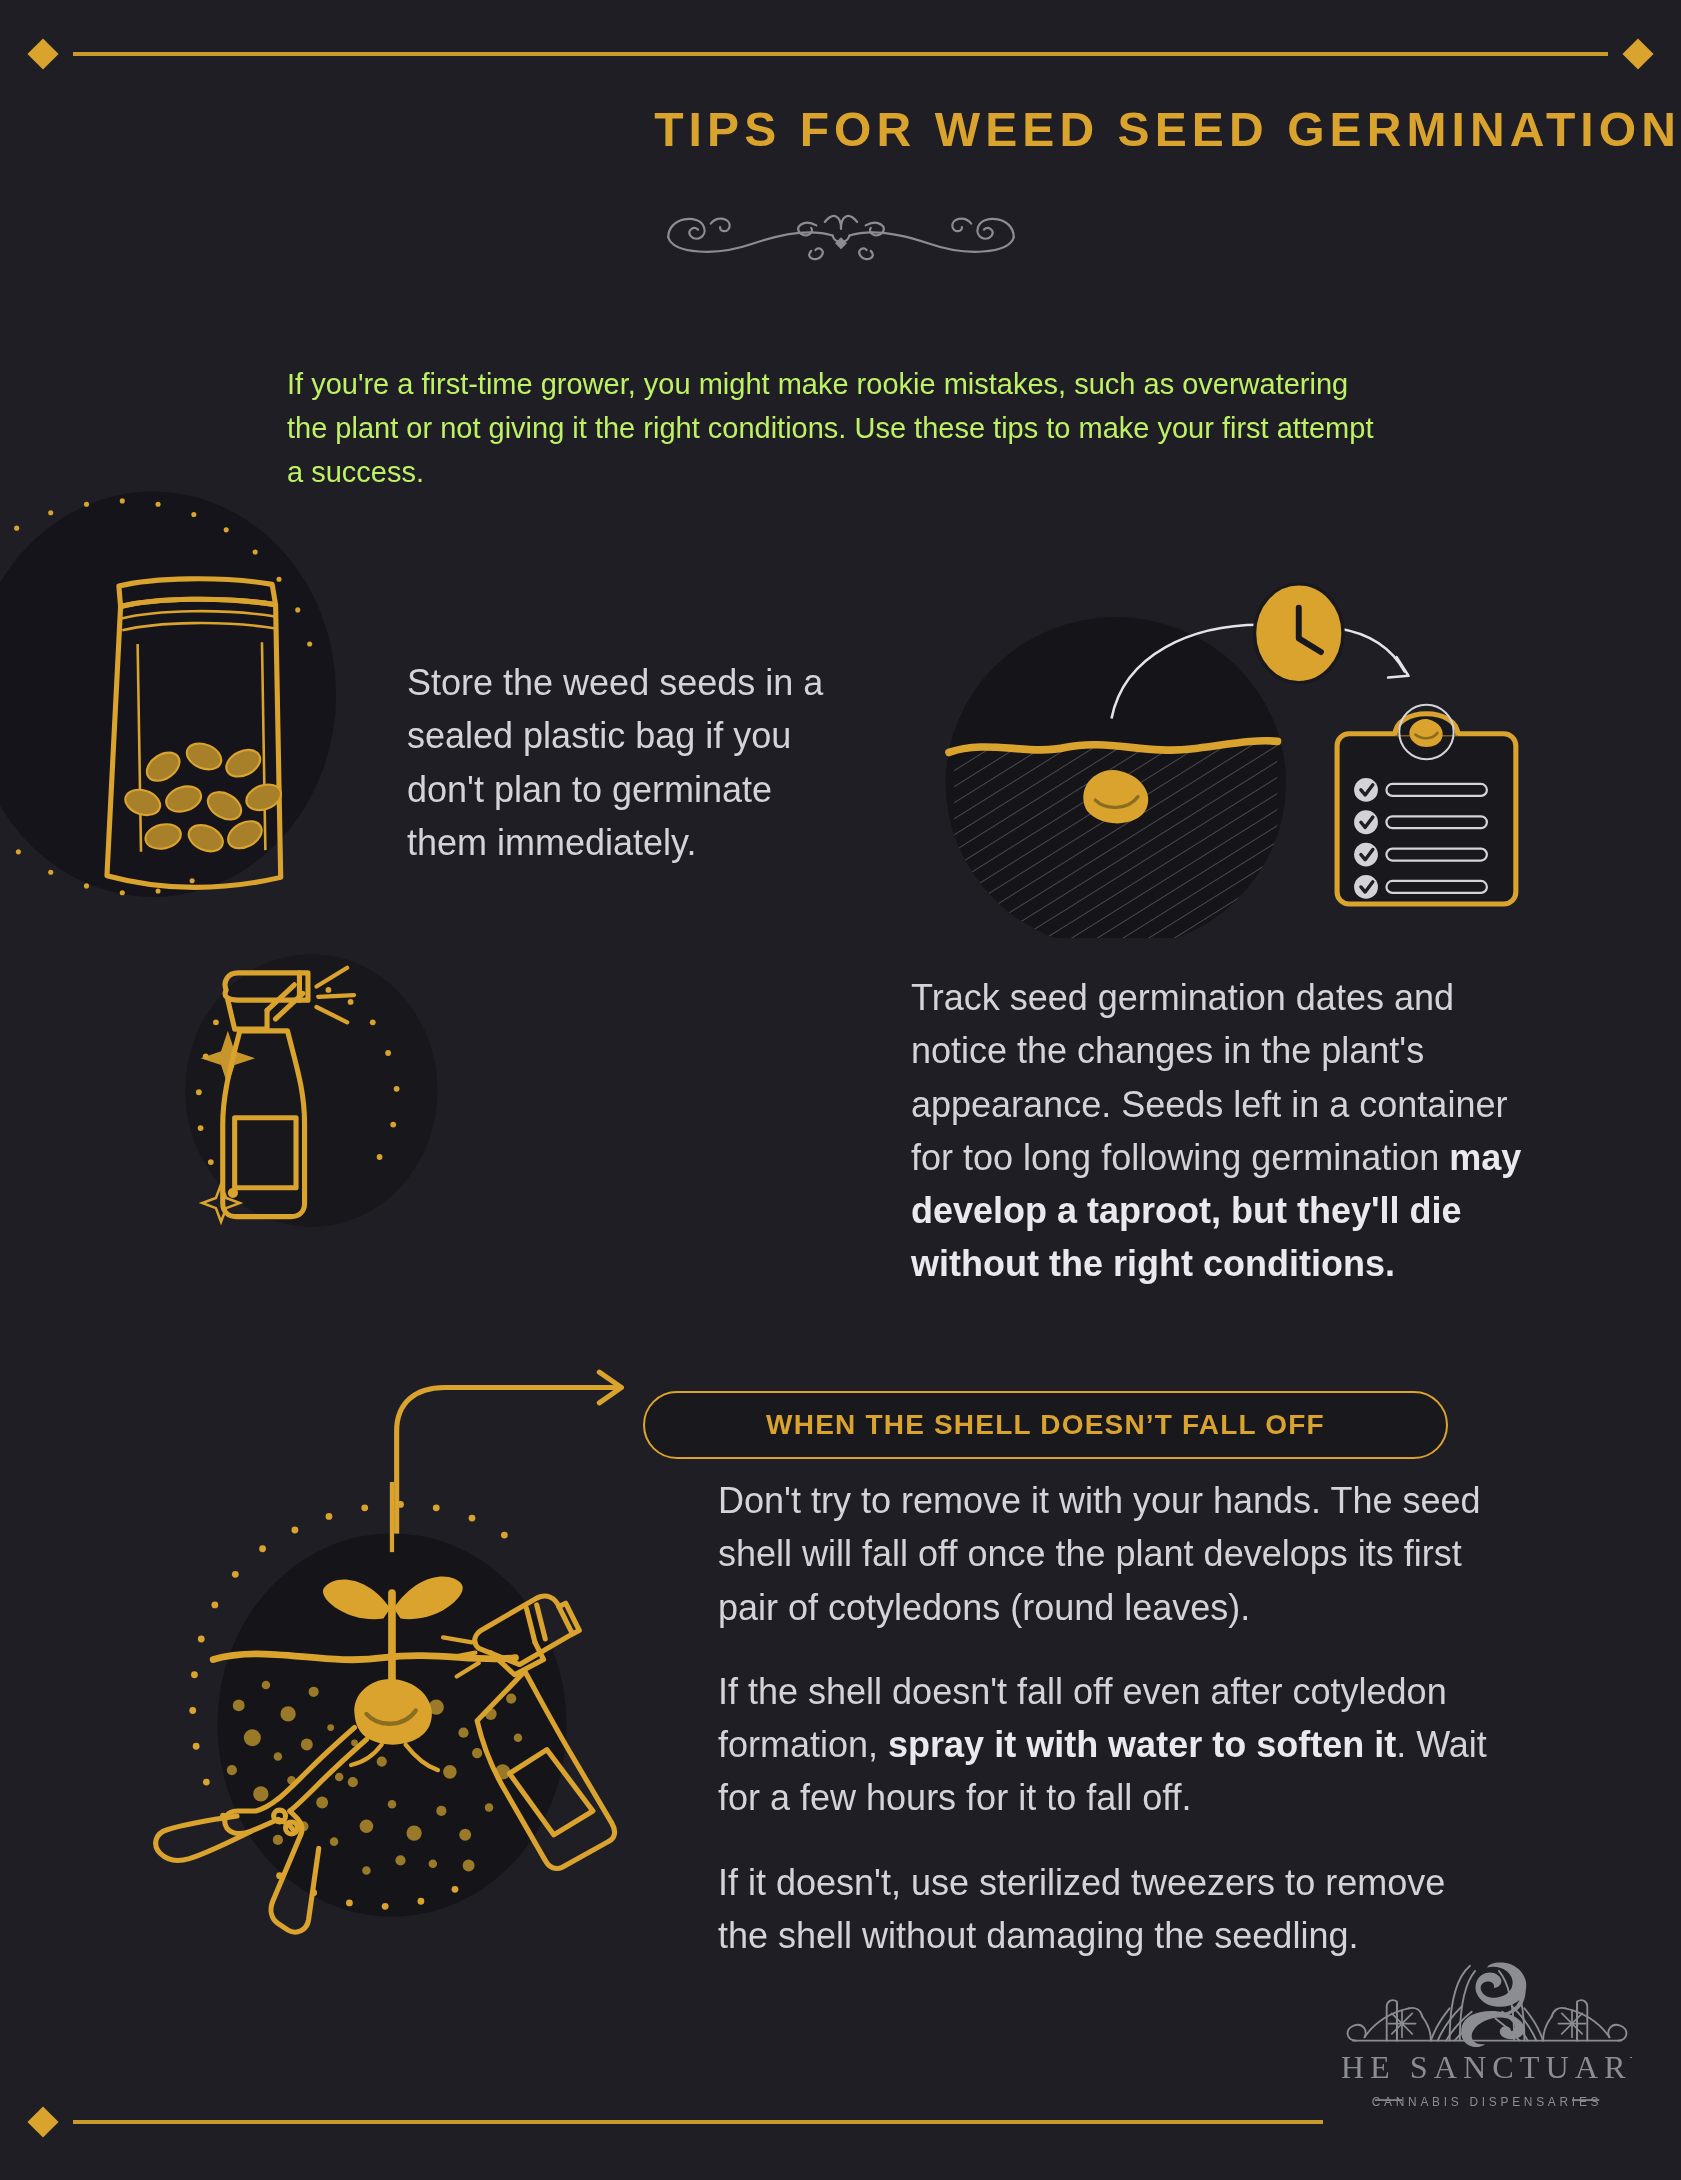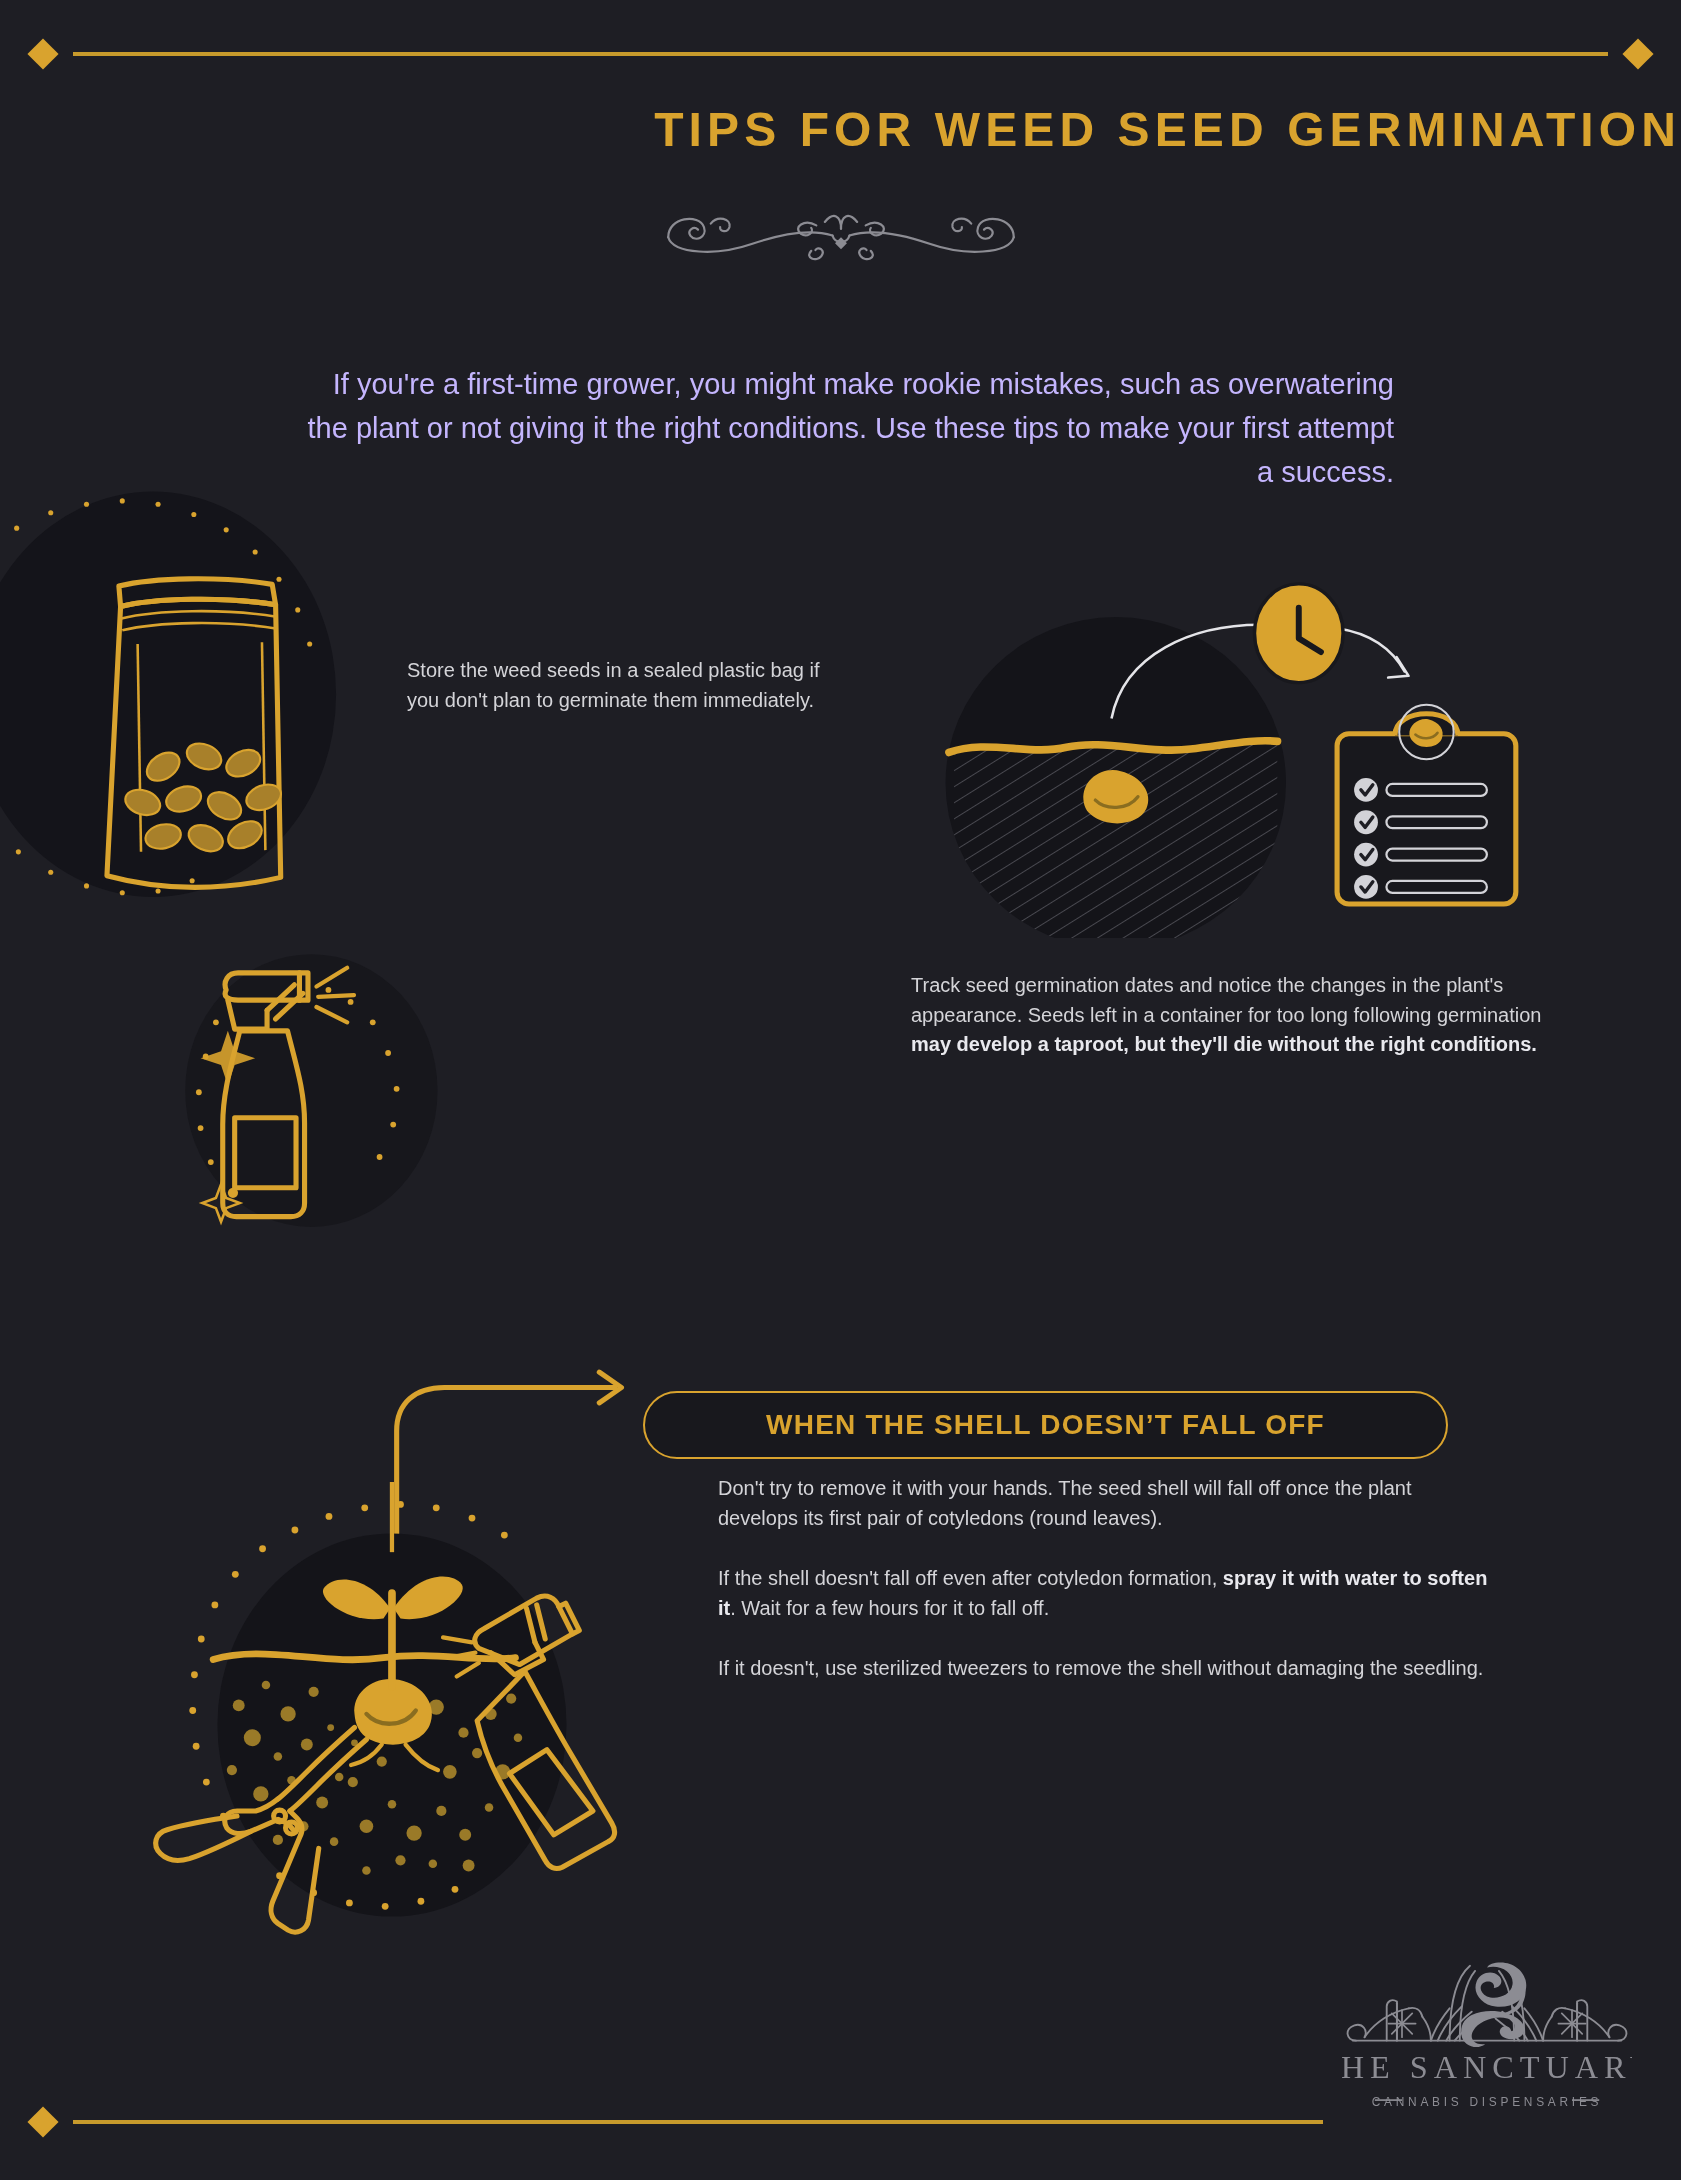--- a/index.html
+++ b/index.html
@@ -59,30 +59,30 @@
     top: 203px; left: 0; right: 0;
     display: flex; justify-content: center;
   }
 
   
   .intro {
     position: absolute;
     top: 362px;
     left: 287px;
     width: 1107px;
-    text-align: right;
-    color: #c4b5fd;
+    text-align: left;
+    color: #bef264;
     font-size: 29px;
     line-height: 1.52;
   }
 
   
   .body-text {
     color: #d4d4d8;
-    font-size: 20px;
+    font-size: 36px;
     line-height: 1.48;
   }
   .body-text b { color: #e9e9ee; font-weight: bold; }
   .art { position: absolute; }
 
   
   .art-bag { left: -60px; top: 477px; }
   .txt-bag {
     position: absolute;
     left: 407px; top: 656px;

